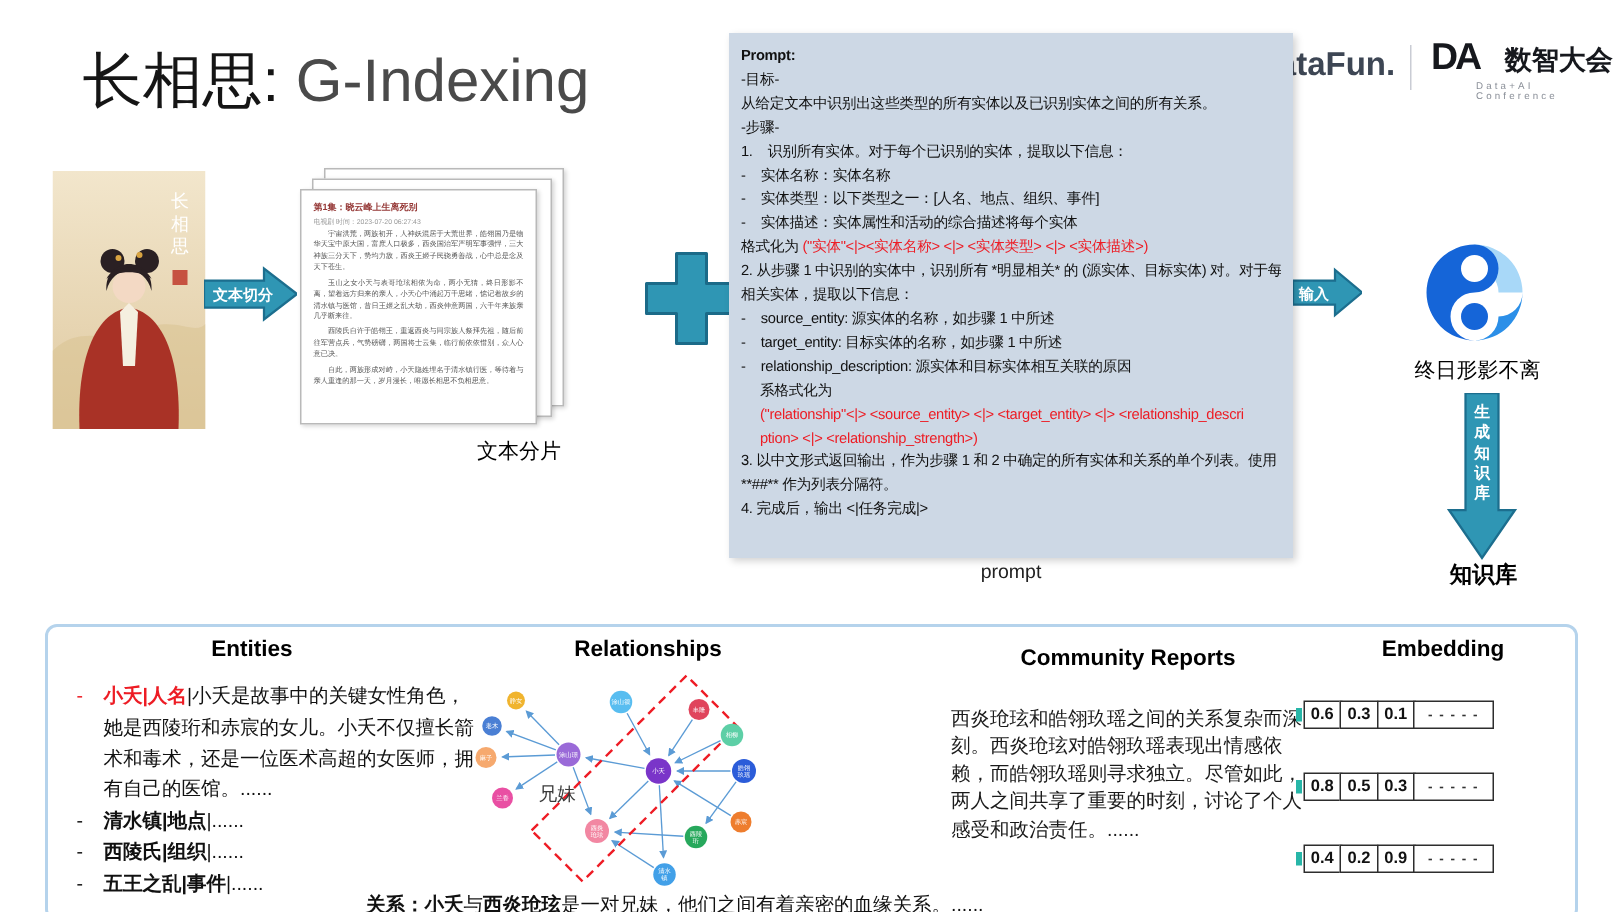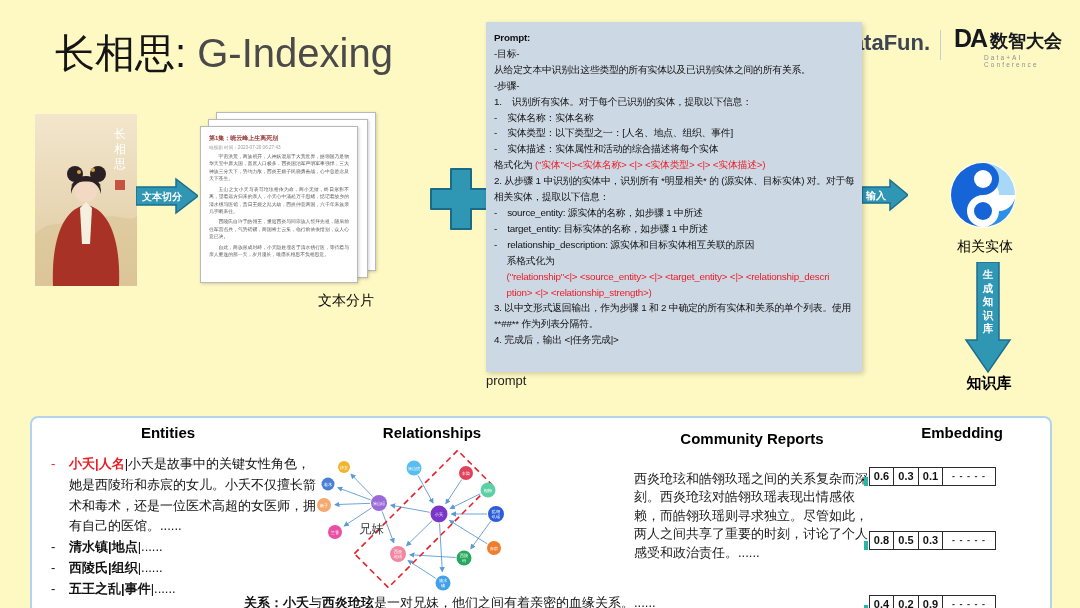--- a/index.html
+++ b/index.html
@@ -1,30 +1,30 @@
 <!DOCTYPE html>
 <html><head>
 <meta charset="utf-8">
 <style>
   html,body{margin:0;padding:0;background:#e8e8e8;}
-  #slide{position:relative;width:1080px;height:608px;background:#fef9c3;overflow:hidden;
+  #slide{position:relative;width:1080px;height:608px;background:#ffffff;overflow:hidden;
          font-family:"Liberation Sans","DejaVu Sans",sans-serif;color:#111;}
   .abs{position:absolute;}
 
   
   #title{left:55px;top:26px;font-size:40px;letter-spacing:0;}
   #title .zh{color:#151515;}
   #title .en{color:#4a4a4a;}
 
   
   #datafun-logo{left:836px;top:30px;font-size:22px;font-weight:bold;color:#3d4654;z-index:1;}
   #logo-divider{left:940px;top:30px;width:1px;height:30px;background:#c9ccd4;z-index:1;}
   #da-block{left:954px;top:24px;z-index:1;}
   #da-block .row1{display:flex;align-items:baseline;}
-  #da-block .da{font-size:25px;font-weight:900;letter-spacing:-2px;color:#16181d;margin-right:4px;}
+  #da-block .da{font-size:25px;font-weight:900;letter-spacing:-2px;color:#16181d;margin-right:17px;}
   #da-block .zh{font-size:18px;font-weight:bold;color:#16181d;}
   #da-block .sub{font-size:6.5px;letter-spacing:2.1px;color:#8a8f98;margin-top:1px;padding-left:30px;}
 
   
   #poster{left:35px;top:114px;width:102px;height:172px;}
   #poster-caption{left:12px;top:292px;width:150px;text-align:center;font-size:14px;color:#000;}
   #split-arrow{left:136px;top:176px;}
   #doc-stack{left:200px;top:112px;width:174px;height:180px;}
   .page{position:absolute;width:158px;height:157px;background:#fff;border:1px solid #b9b9b9;box-shadow:1px 1px 3px rgba(0,0,0,.18);}
   #page-back{left:16px;top:0;}
@@ -34,21 +34,21 @@
   #doc-meta{font-size:4.6px;color:#999;margin:0 0 3px 0;}
   #doc-body p{font-size:4.8px;line-height:1.55;color:#555;margin:0 0 3px 0;text-indent:2em;text-align:justify;}
   #chunks-caption{left:200px;top:292px;width:174px;text-align:right;font-size:14px;color:#000;font-family:Liberation Serif, serif;}
   #plus-sign{left:424px;top:162px;}
 
   
   #prompt-panel{left:486px;top:22px;width:376px;height:350px;background:#cdd8e5;z-index:2;
                 padding:8px 8px;box-sizing:border-box;box-shadow:2px 2px 5px rgba(0,0,0,.18);}
   .pline{font-size:9.8px;line-height:15.9px;white-space:pre;overflow:hidden;letter-spacing:-0.2px;color:#111;}
   .pline .red{color:#ed1c24;}
-  #prompt-caption{left:486px;top:373px;width:376px;text-align:left;font-size:13px;color:#222;}
+  #prompt-caption{left:486px;top:373px;width:376px;text-align:center;font-size:13px;color:#222;}
 
   
   #input-arrow{left:862px;top:178px;}
   #model-logo{left:948px;top:160px;}
   #model-label{left:930px;top:238px;width:110px;text-align:center;font-size:14px;color:#000;}
   #gen-arrow{left:960px;top:262px;}
   #kb-label{left:944px;top:374px;width:90px;text-align:center;font-size:15px;font-weight:bold;color:#000;}
 
   
   #kb-panel{left:30px;top:416px;width:1022px;height:198px;border:2px solid #b5d3ec;border-radius:8px;
@@ -63,21 +63,21 @@
   .ent-row{display:flex;}
   .ent-row .dash{width:18px;flex:none;padding-left:5px;}
   .ent-row b{font-weight:bold;}
   .red-t{color:#ed1c24;}
 
   #graph{position:absolute;left:265px;top:26px;}
 
   #community-text{position:absolute;left:602px;top:52px;width:240px;font-size:13px;line-height:1.42;color:#1a1a1a;}
 
   #embedding-rows{position:absolute;left:832px;top:48px;width:186px;}
-  .vec-row{display:flex;align-items:flex-end;margin-bottom:44px;height:20px;}
+  .vec-row{display:flex;align-items:center;margin-bottom:28px;height:20px;}
   .tick{width:4px;height:9px;background:#27b6a8;margin-right:2px;flex:none;}
   .cell{border:1.5px solid #2d2d2d;height:17px;line-height:17px;text-align:center;font-size:11px;font-weight:bold;
         color:#111;background:#fff;margin-left:-1.5px;}
   .cell.num{width:24px;}
   .cell.dash{width:52px;font-size:9px;letter-spacing:1px;color:#333;}
 
   #kb-caption{position:absolute;left:212px;top:176px;width:560px;font-size:13px;color:#111;}
   #kb-caption b{font-weight:bold;}
 </style>
 </head>
@@ -182,21 +182,21 @@
   </svg>
 
   <svg id="model-logo" class="abs" width="70" height="70" viewBox="0 0 70 70">
     <circle cx="35" cy="35" r="33" fill="#ffffff"></circle>
     <path d="M35,3 A32,32 0 0 1 67,35 L51,35 A16,16 0 0 0 35,19 Z" fill="#a8d8f8"></path>
     <path d="M35,3 A32,32 0 1 0 35,67 A16,16 0 0 1 35,35 A16,16 0 0 0 35,3 Z" fill="#1565d8"></path>
     <path d="M35,67 A32,32 0 0 0 67,35 A16,16 0 0 1 51,51 A16,16 0 0 1 35,67 Z" fill="#2b8fe8"></path>
     <circle cx="35" cy="51" r="9" fill="#1565d8"></circle>
     <circle cx="35" cy="19" r="9" fill="#ffffff"></circle>
   </svg>
-  <div id="model-label" class="abs">相关实体</div>
+  <div id="model-label" class="abs">终日形影不离</div>
 
   <svg id="gen-arrow" class="abs" width="56" height="112" viewBox="0 0 56 112">
     <polygon points="17,0 39,0 39,78 50,78 28,110 6,78 17,78" fill="#2f96b4" stroke="#1c6e8e" stroke-width="1.5"></polygon>
     <text id="gen-arrow-text" x="28" y="15" text-anchor="middle" font-size="10.5" font-weight="bold" fill="#fff"><tspan x="28" y="16">生</tspan><tspan x="28" y="29.5">成</tspan><tspan x="28" y="43">知</tspan><tspan x="28" y="56.5">识</tspan><tspan x="28" y="70">库</tspan></text>
   </svg>
   <div id="kb-label" class="abs">知识库</div>
 
   <div id="kb-panel" class="abs">
     <div id="hdr-entities" class="col-header">Entities</div>
     <div id="hdr-relationships" class="col-header">Relationships</div>

